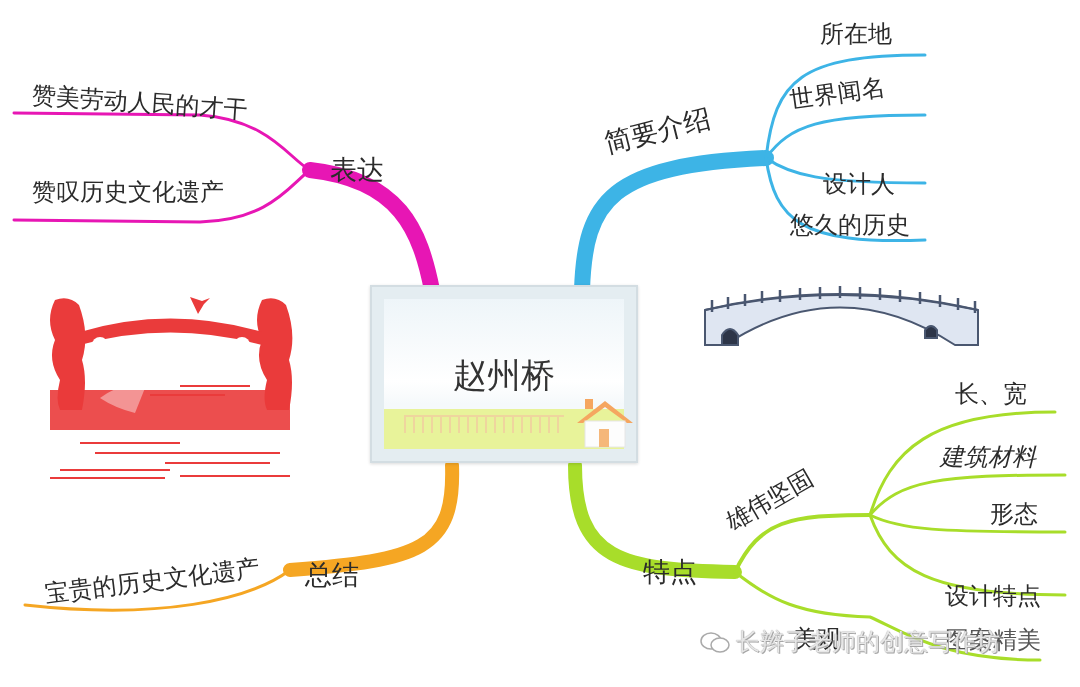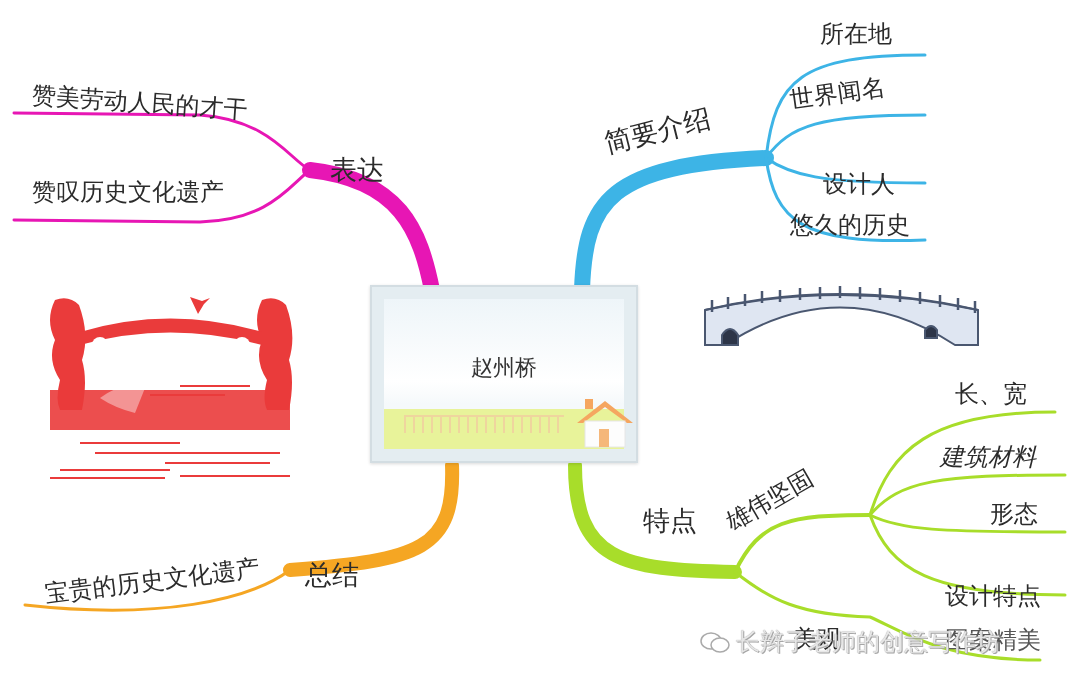--- a/index.html
+++ b/index.html
@@ -8,21 +8,21 @@
   svg.map { position:absolute; left:0; top:0; }
   .lbl { position:absolute; white-space:nowrap; font-size:24px; color:#2b2b2b; line-height:1; }
   .lbl.main { font-size:27px; }
   .center { position:absolute; left:370px; top:285px; width:268px; height:178px; }
   .center .frame { position:absolute; inset:0; background:#e4edf1; border:2px solid #d3dde2; box-shadow:0 1px 3px rgba(0,0,0,0.15);}
   .center .inner { position:absolute; left:14px; top:14px; right:14px; bottom:14px;
      background:linear-gradient(#eef5f9 0%, #ffffff 55%, #f5f9fb 70%);}
   .center .grass { position:absolute; left:0; right:0; bottom:0; height:40px; background:#e8f39a;}
   .center .fence { position:absolute; left:20px; right:60px; bottom:16px; height:16px;
      background:repeating-linear-gradient(90deg, #f3c9a0 0 2px, transparent 2px 9px); border-top:2px solid #f3c9a0; opacity:.7;}
-  .center .title { position:absolute; left:0; right:0; top:68px; text-align:center; font-size:22px; color:#333; }
+  .center .title { position:absolute; left:0; right:0; top:68px; text-align:center; font-size:34px; color:#333; }
   .house { position:absolute; left:205px; top:112px; width:60px; height:52px; }
   .watermark { position:absolute; left:700px; top:626px; font-size:24px; color:rgba(235,235,235,0.95);
      text-shadow:0 0 1px #888, 1px 1px 0 #aaa; white-space:nowrap; }
   .wm-icon { display:inline-block; width:30px; height:22px; vertical-align:middle; margin-right:6px;}
 </style>
 </head>
 <body>
 
 <svg class="map" width="1080" height="687" viewBox="0 0 1080 687">
 
@@ -122,21 +122,21 @@
 
 <div class="lbl main" style="left:605px;top:130px;transform:rotate(-14deg);transform-origin:left;">简要介绍</div>
 <div class="lbl" style="left:820px;top:22px;text-align:center;">所在地</div>
 <div class="lbl" style="left:790px;top:88px;transform:rotate(-8deg);transform-origin:left;">世界闻名</div>
 <div class="lbl" style="left:823px;top:172px;">设计人</div>
 <div class="lbl" style="left:790px;top:213px;">悠久的历史</div>
 
 <div class="lbl main" style="left:305px;top:561px;">总结</div>
 <div class="lbl" style="left:45px;top:582px;transform:rotate(-7deg);transform-origin:left;">宝贵的历史文化遗产</div>
 
-<div class="lbl main" style="left:643px;top:507px;">特点</div>
+<div class="lbl main" style="left:643px;top:558px;">特点</div>
 <div class="lbl" style="left:728px;top:512px;transform:rotate(-30deg);transform-origin:left;">雄伟坚固</div>
 <div class="lbl" style="left:955px;top:382px;">长、宽</div>
 <div class="lbl" style="left:940px;top:445px;font-style:italic;">建筑材料</div>
 <div class="lbl" style="left:990px;top:502px;">形态</div>
 <div class="lbl" style="left:945px;top:584px;">设计特点</div>
 <div class="lbl" style="left:793px;top:580px;margin-top:47px;">美观</div>
 <div class="lbl" style="left:945px;top:628px;color:#555;">图案精美</div>
 
 <div class="watermark">
   <svg class="wm-icon" viewBox="0 0 30 22">

